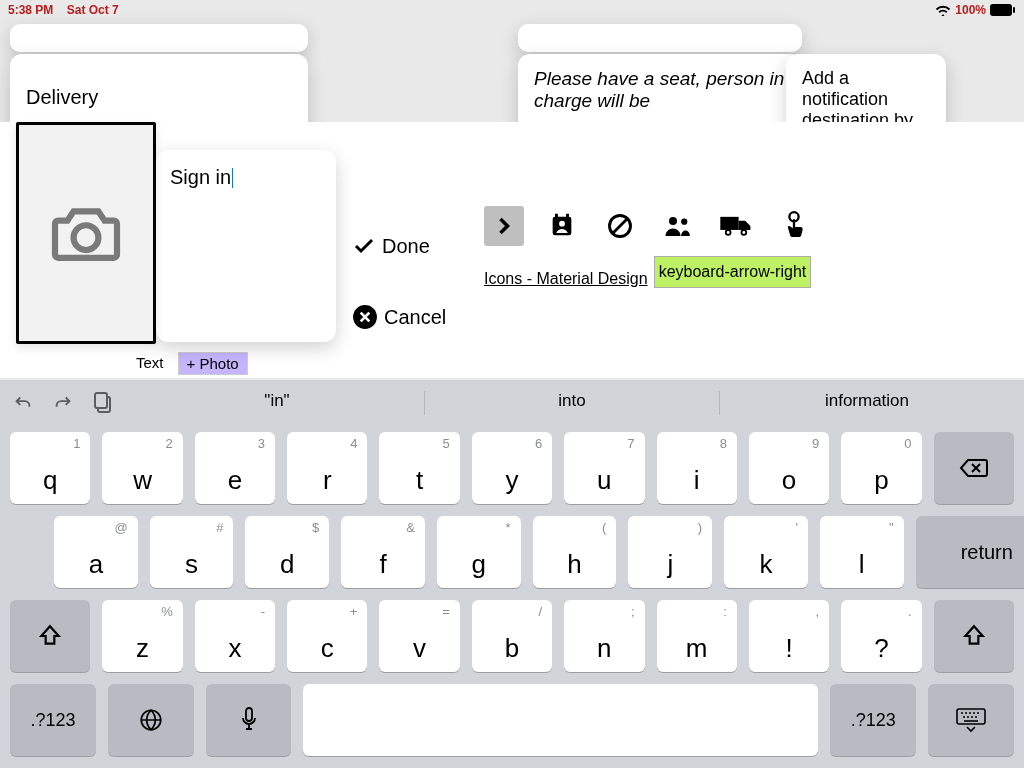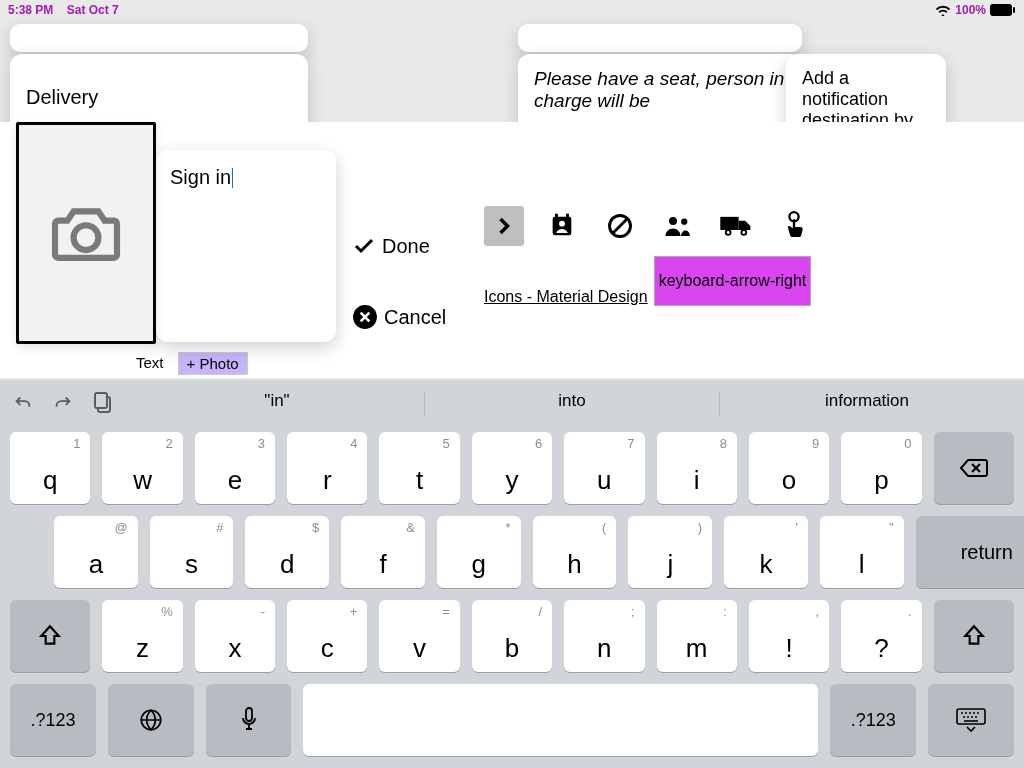--- a/index.html
+++ b/index.html
@@ -2,21 +2,21 @@
 <html><head>
 <meta charset="utf-8">
 <style>
   * { box-sizing: border-box; margin: 0; padding: 0; }
   html, body { width: 1024px; height: 768px; overflow: hidden; font-family: -apple-system, "Helvetica Neue", Arial, sans-serif; }
   body { background: #e9e9e9; position: relative; }
 
   
   .statusbar { position: absolute; top: 0; left: 0; right: 0; height: 20px;
     display: flex; justify-content: space-between; align-items: center;
-    padding: 0 8px; font-size: 12px; font-weight: 600; color: #a21caf; }
+    padding: 0 8px; font-size: 12px; font-weight: 600; color: #b91c1c; }
   .statusbar .right { display: flex; align-items: center; gap: 4px; }
   .wifi, .battery { display: inline-block; }
 
   
   .bg-card { position: absolute; background: #fff; border-radius: 12px;
     box-shadow: 0 6px 18px rgba(0,0,0,.18); padding: 14px 16px; font-size: 18px; }
   .bg-card.small { border-radius: 10px; }
 
   
   .editor-area { position: absolute; left: 0; right: 0; top: 122px; height: 256px; background: #fff; }
@@ -31,21 +31,21 @@
 
   .actions { position: absolute; left: 352px; top: 206px; display: flex; flex-direction: column; gap: 18px; font-size: 20px; }
   .actions .row { display: flex; align-items: center; gap: 6px; margin-top: 28px; }
 
   .icon-picker { position: absolute; left: 484px; top: 206px; }
   .icon-row { display: flex; align-items: center; gap: 18px; margin-bottom: 10px; }
   .icon-slot { width: 40px; height: 40px; display: flex; align-items: center; justify-content: center; border-radius: 3px; }
   .icon-slot.selected { background: #bfbfbf; }
   .icon-label-row { display:flex; align-items:flex-end; gap:6px; font-size:16px; }
   .icon-label-row .link { text-decoration: underline; }
-  .icon-label-row .iconname { border:1px solid #aaa; padding:15px 4px; background:#d946ef; }
+  .icon-label-row .iconname { border:1px solid #aaa; padding:6px 4px; background:#bef264; }
 
   .tab-row { position: absolute; left: 128px; top: 352px; display:flex; gap:6px; font-size:15px; }
   .tab { padding: 2px 8px; }
   .tab.active { background:#c4b5fd; border:1px solid #ccc; }
 
   
   .keyboard { position: absolute; left:0; right:0; bottom:0; height: 388px;
     background: #d1d4d9; }
   .kb-topbar { height: 46px; display:flex; align-items:center; padding: 0 10px; gap: 14px; }
   .kb-topbar .sugg { flex:1; display:flex; }

